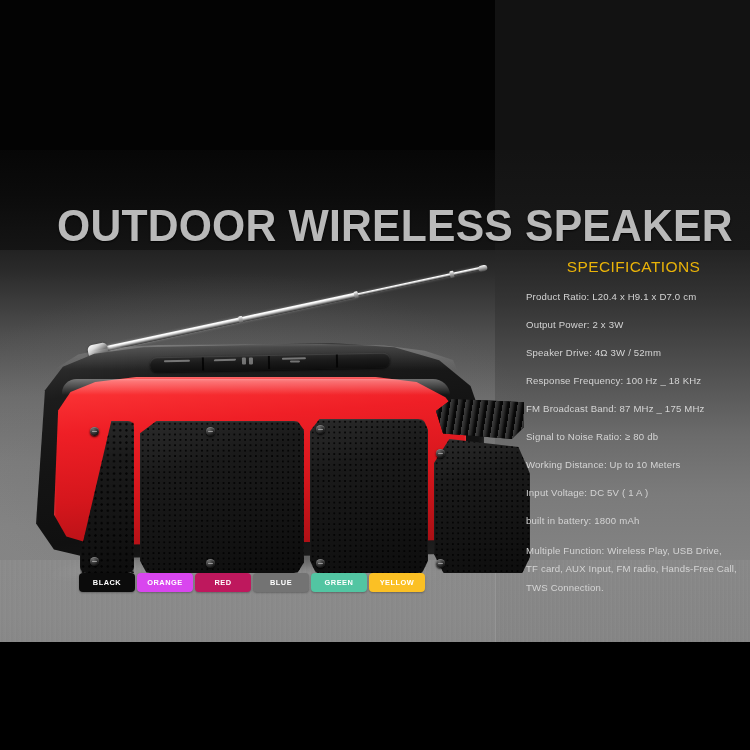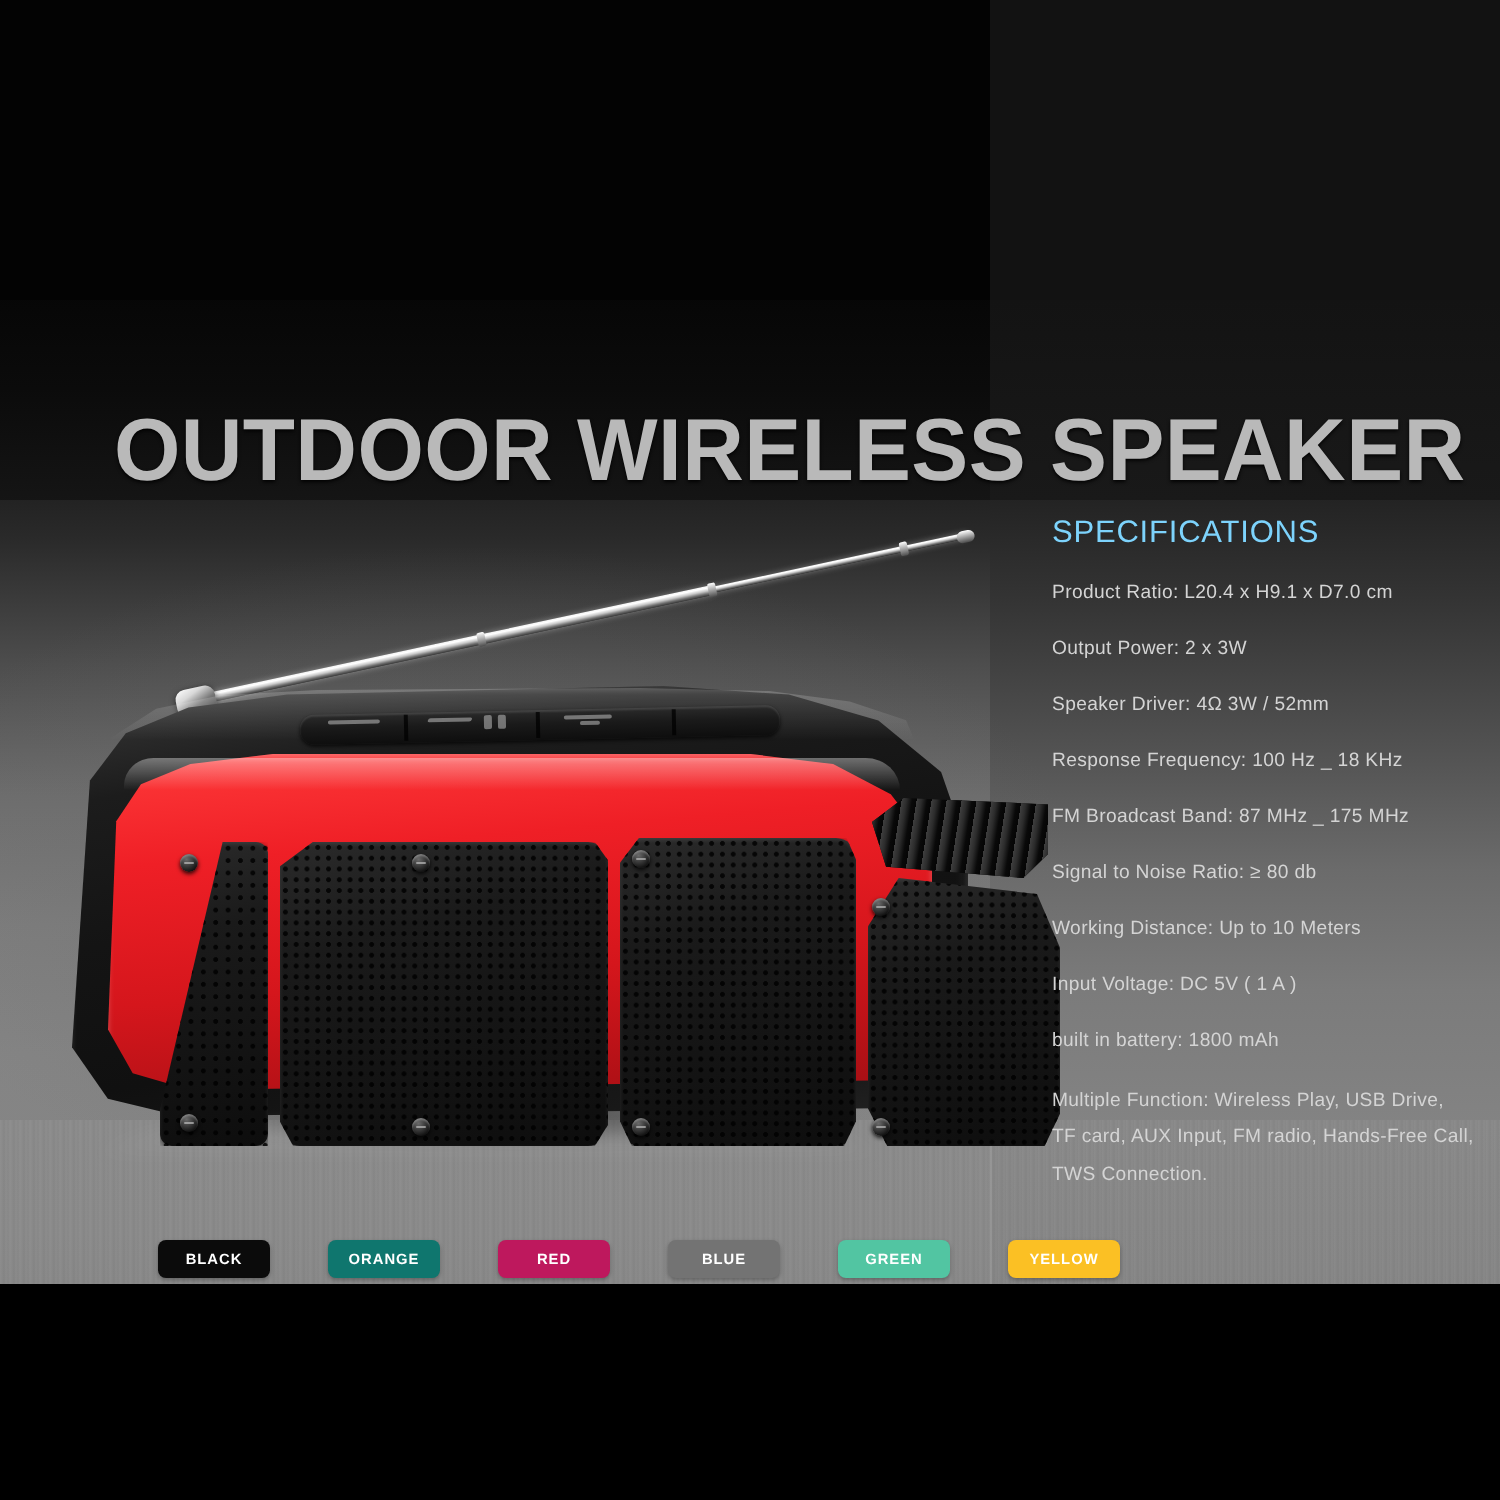--- a/index.html
+++ b/index.html
@@ -118,45 +118,46 @@
     text-shadow:0 1px 2px rgba(0,0,0,.9);
   }
 
   
   .spec-panel{
     position:absolute;
     left:526px;top:258px;width:215px;
   }
   .spec-heading{
     font-size:15.5px;
-    color:#7dd3fc;
+    color:#eab308;
     letter-spacing:.4px;
     margin:0 0 14px 0;
     font-weight:normal;
+    text-align:center;
   }
   .spec-list{list-style:none;margin:0;padding:0;}
   .spec-list li{
     font-size:9.6px;
     line-height:1.55;
     color:#d4d4d4;
     margin-bottom:13.1px;
     letter-spacing:.18px;
     white-space:pre-line;
   }
   .spec-list li.multi{
     line-height:1.95;
     margin-bottom:0;
   }
 
   
   .swatches{
     position:absolute;
-    left:79px;top:620px;
+    left:79px;top:573px;
     display:flex;
-    gap:29px;
+    gap:2px;
     justify-content:center;
   }
   .swatch{
     width:56px;height:19px;
     border-radius:4px;
     display:flex;align-items:center;justify-content:center;
     font-size:7.4px;
     font-weight:bold;
     letter-spacing:.5px;
     color:#fff;
@@ -438,35 +439,35 @@
         <div class="screw" style="left:382px;top:182px;"></div>
       </div>
     </div>
   </div>
 
   <div class="spec-panel">
     <div class="spec-heading">SPECIFICATIONS</div>
     <ul class="spec-list">
         <li>Product Ratio:  L20.4 x H9.1 x D7.0 cm</li>
         <li>Output Power:  2 x 3W</li>
-        <li>Speaker Driver:  4Ω 3W  /  52mm</li>
+        <li>Speaker Drive:  4Ω 3W  /  52mm</li>
         <li>Response Frequency:  100 Hz _  18 KHz</li>
         <li>FM Broadcast Band:  87 MHz _  175 MHz</li>
         <li>Signal to Noise Ratio:  ≥ 80 db</li>
         <li>Working Distance:  Up to 10 Meters</li>
         <li>Input Voltage:  DC 5V ( 1 A )</li>
         <li>built in battery:  1800 mAh</li>
         <li class="multi">Multiple Function:  Wireless Play, USB Drive,
 TF card, AUX Input, FM radio, Hands-Free Call,
 TWS Connection.</li>
       </ul>
   </div>
 
   <div class="swatches">
       <div class="swatch" style="background: rgb(11, 11, 11); color: rgb(255, 255, 255);">BLACK</div>
-      <div class="swatch" style="background: #0f766e; color: rgb(255, 255, 255);">ORANGE</div>
+      <div class="swatch" style="background: #d946ef; color: rgb(255, 255, 255);">ORANGE</div>
       <div class="swatch" style="background: #be185d; color: rgb(255, 255, 255);">RED</div>
       <div class="swatch" style="background: #737373; color: rgb(255, 255, 255);">BLUE</div>
       <div class="swatch" style="background: rgb(82, 197, 162); color: rgb(255, 255, 255);">GREEN</div>
       <div class="swatch" style="background: rgb(251, 192, 36); color: rgb(255, 255, 255);">YELLOW</div>
     </div>
 
 </div>
 
 </body></html>

